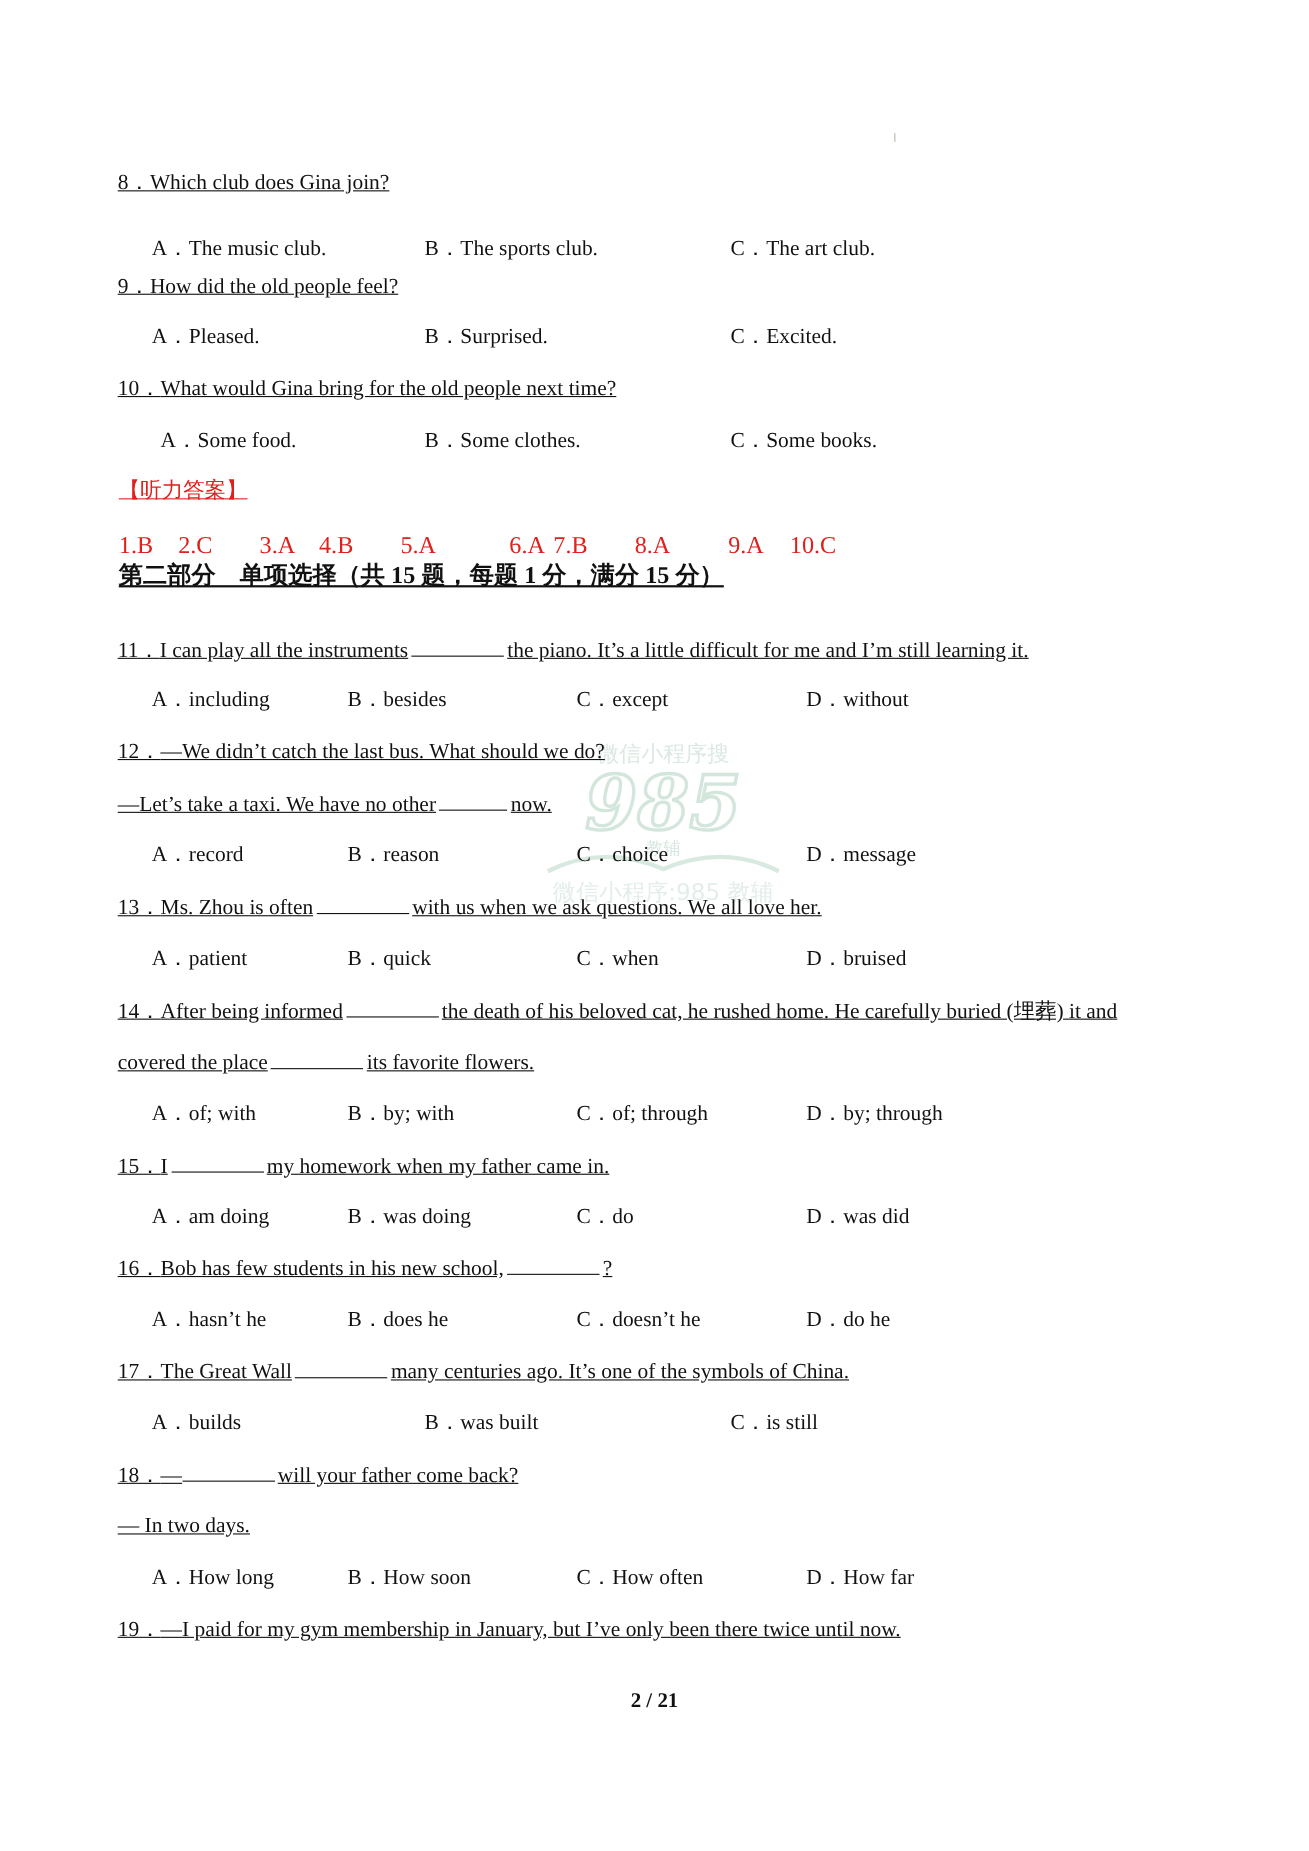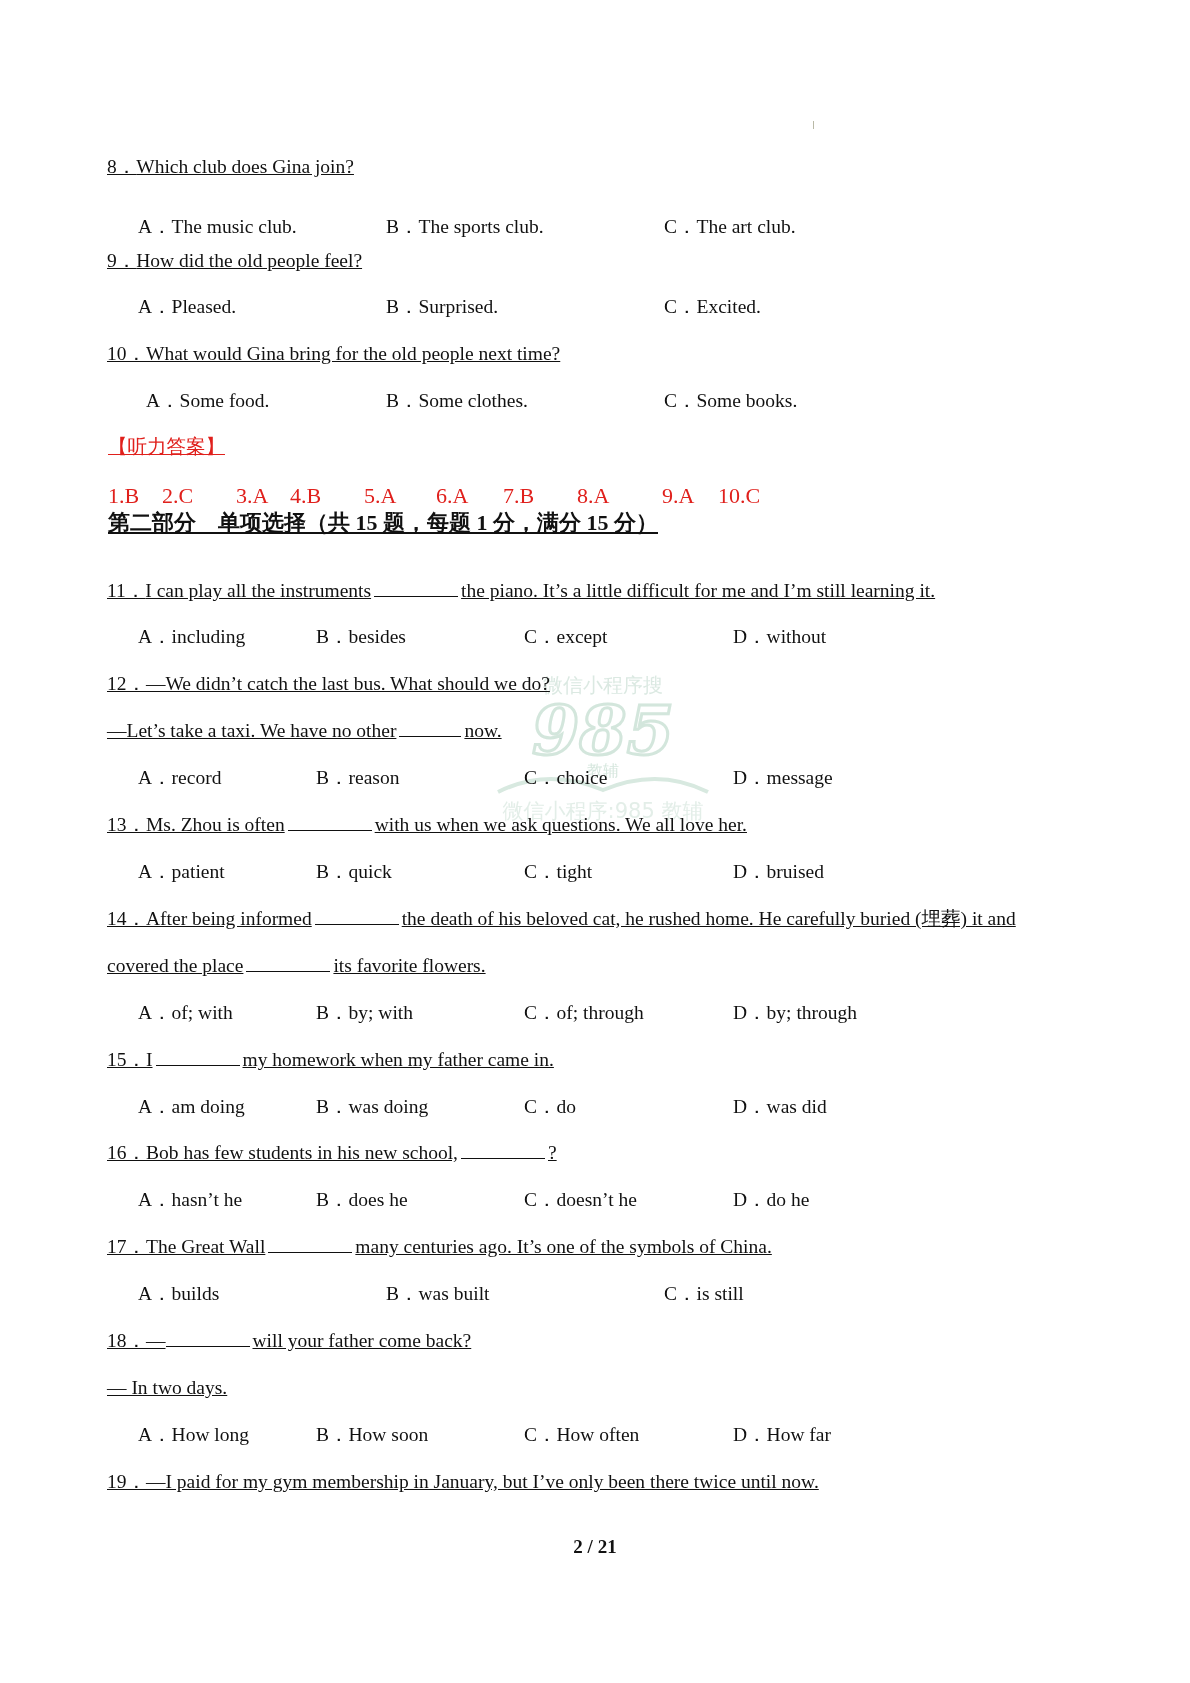--- a/index.html
+++ b/index.html
@@ -58,21 +58,21 @@
 
 <div class="line red" style="top:432px">
   <span class="q" style="left:108px">【听力答案】</span>
 </div>
 <div class="line red answers" style="top:481px">
   <span style="left:108px">1.B</span>
   <span style="left:162px">2.C</span>
   <span style="left:236px">3.A</span>
   <span style="left:290px">4.B</span>
   <span style="left:364px">5.A</span>
-  <span style="left:436px">6.A</span>
+  <span style="left:463px">6.A</span>
   <span style="left:503px">7.B</span>
   <span style="left:577px">8.A</span>
   <span style="left:662px">9.A</span>
   <span style="left:718px">10.C</span>
 </div>
 
 <div class="line section" style="top:508px">
   <span class="q" style="left:108px">第二部分　单项选择（共 15 题，每题 1 分，满分 15 分）</span>
 </div>
 
@@ -98,21 +98,21 @@
   <span class="opt" style="left:524px">C．choice</span>
   <span class="opt" style="left:733px">D．message</span>
 </div>
 
 <div class="line" style="top:810px">
   <span class="q"><span>13．</span><span>Ms. Zhou is often</span><span class="blank" style="width:84px"></span><span>with us when we ask questions. We all love her.</span></span>
 </div>
 <div class="line" style="top:857px">
   <span class="opt" style="left:138px">A．patient</span>
   <span class="opt" style="left:316px">B．quick</span>
-  <span class="opt" style="left:524px">C．tight</span>
+  <span class="opt" style="left:524px">C．when</span>
   <span class="opt" style="left:733px">D．bruised</span>
 </div>
 
 <div class="line" style="top:904px">
   <span class="q"><span>14．</span><span>After being informed</span><span class="blank" style="width:84px"></span><span>the death of his beloved cat, he rushed home. He carefully buried (埋葬) it and</span></span>
 </div>
 <div class="line" style="top:951px">
   <span class="q"><span>covered the place</span><span class="blank" style="width:84px"></span><span>its favorite flowers.</span></span>
 </div>
 <div class="line" style="top:998px">

